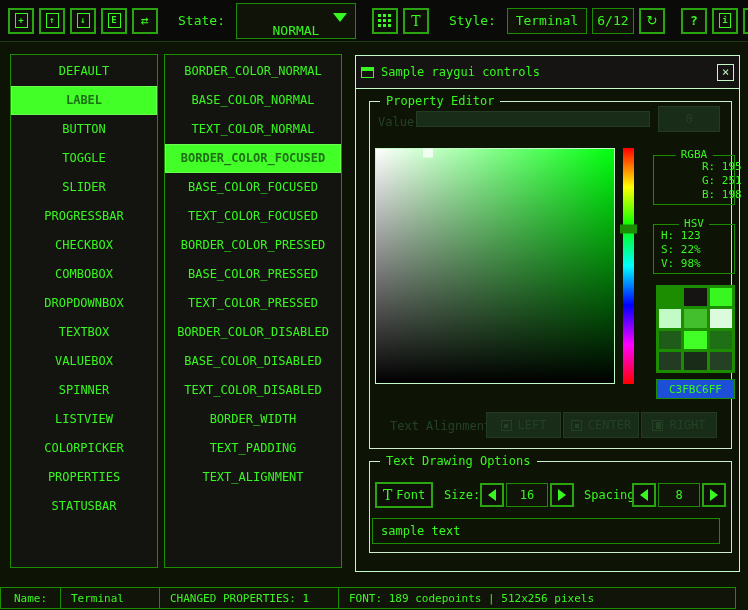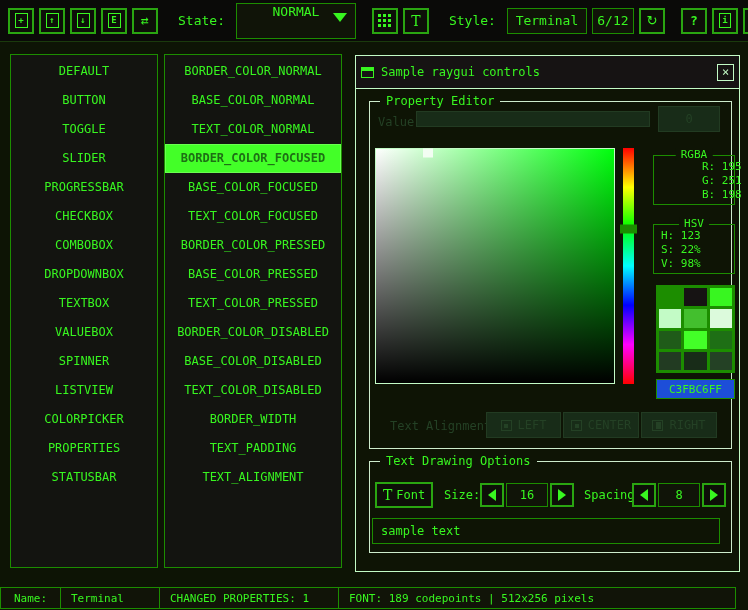--- a/index.html
+++ b/index.html
@@ -26,21 +26,21 @@
     font-size:13px; line-height:1; cursor:pointer;
   }
   .doc {
     width:13px; height:15px; border:1px solid #38f620;
     display:flex; align-items:center; justify-content:center;
     font-size:9px; font-weight:bold; color:#38f620;
   }
   .tb-label { font-size:13px; color:#38f620; margin:0 6px 0 4px; white-space:nowrap; }
   .dropdown {
     width:120px; height:36px; background:#101408; border:1px solid #1c8d00;
-    display:flex; align-items:flex-start; justify-content:center; position:relative;
+    display:flex; align-items:flex-end; justify-content:center; position:relative;
     font-size:13px; cursor:pointer;
   }
   .dd-tri {
     position:absolute; right:8px; top:9px; width:0; height:0;
     border-left:7px solid transparent; border-right:7px solid transparent;
     border-top:9px solid #38f620;
   }
   .flat-btn {
     height:26px; background:#101408; border:1px solid #1c8d00; color:#38f620;
     display:flex; align-items:center; justify-content:center;
@@ -261,20 +261,21 @@
       <span class="ibox">i</span>
     </div>
     <div class="icon-btn">
       
     </div>
   </div>
 </div>
 
 <div class="listview" id="controls-list">
     <div class="lv-item">DEFAULT</div>
+    <div class="lv-item selected">LABEL</div>
     <div class="lv-item">BUTTON</div>
     <div class="lv-item">TOGGLE</div>
     <div class="lv-item">SLIDER</div>
     <div class="lv-item">PROGRESSBAR</div>
     <div class="lv-item">CHECKBOX</div>
     <div class="lv-item">COMBOBOX</div>
     <div class="lv-item">DROPDOWNBOX</div>
     <div class="lv-item">TEXTBOX</div>
     <div class="lv-item">VALUEBOX</div>
     <div class="lv-item">SPINNER</div>

